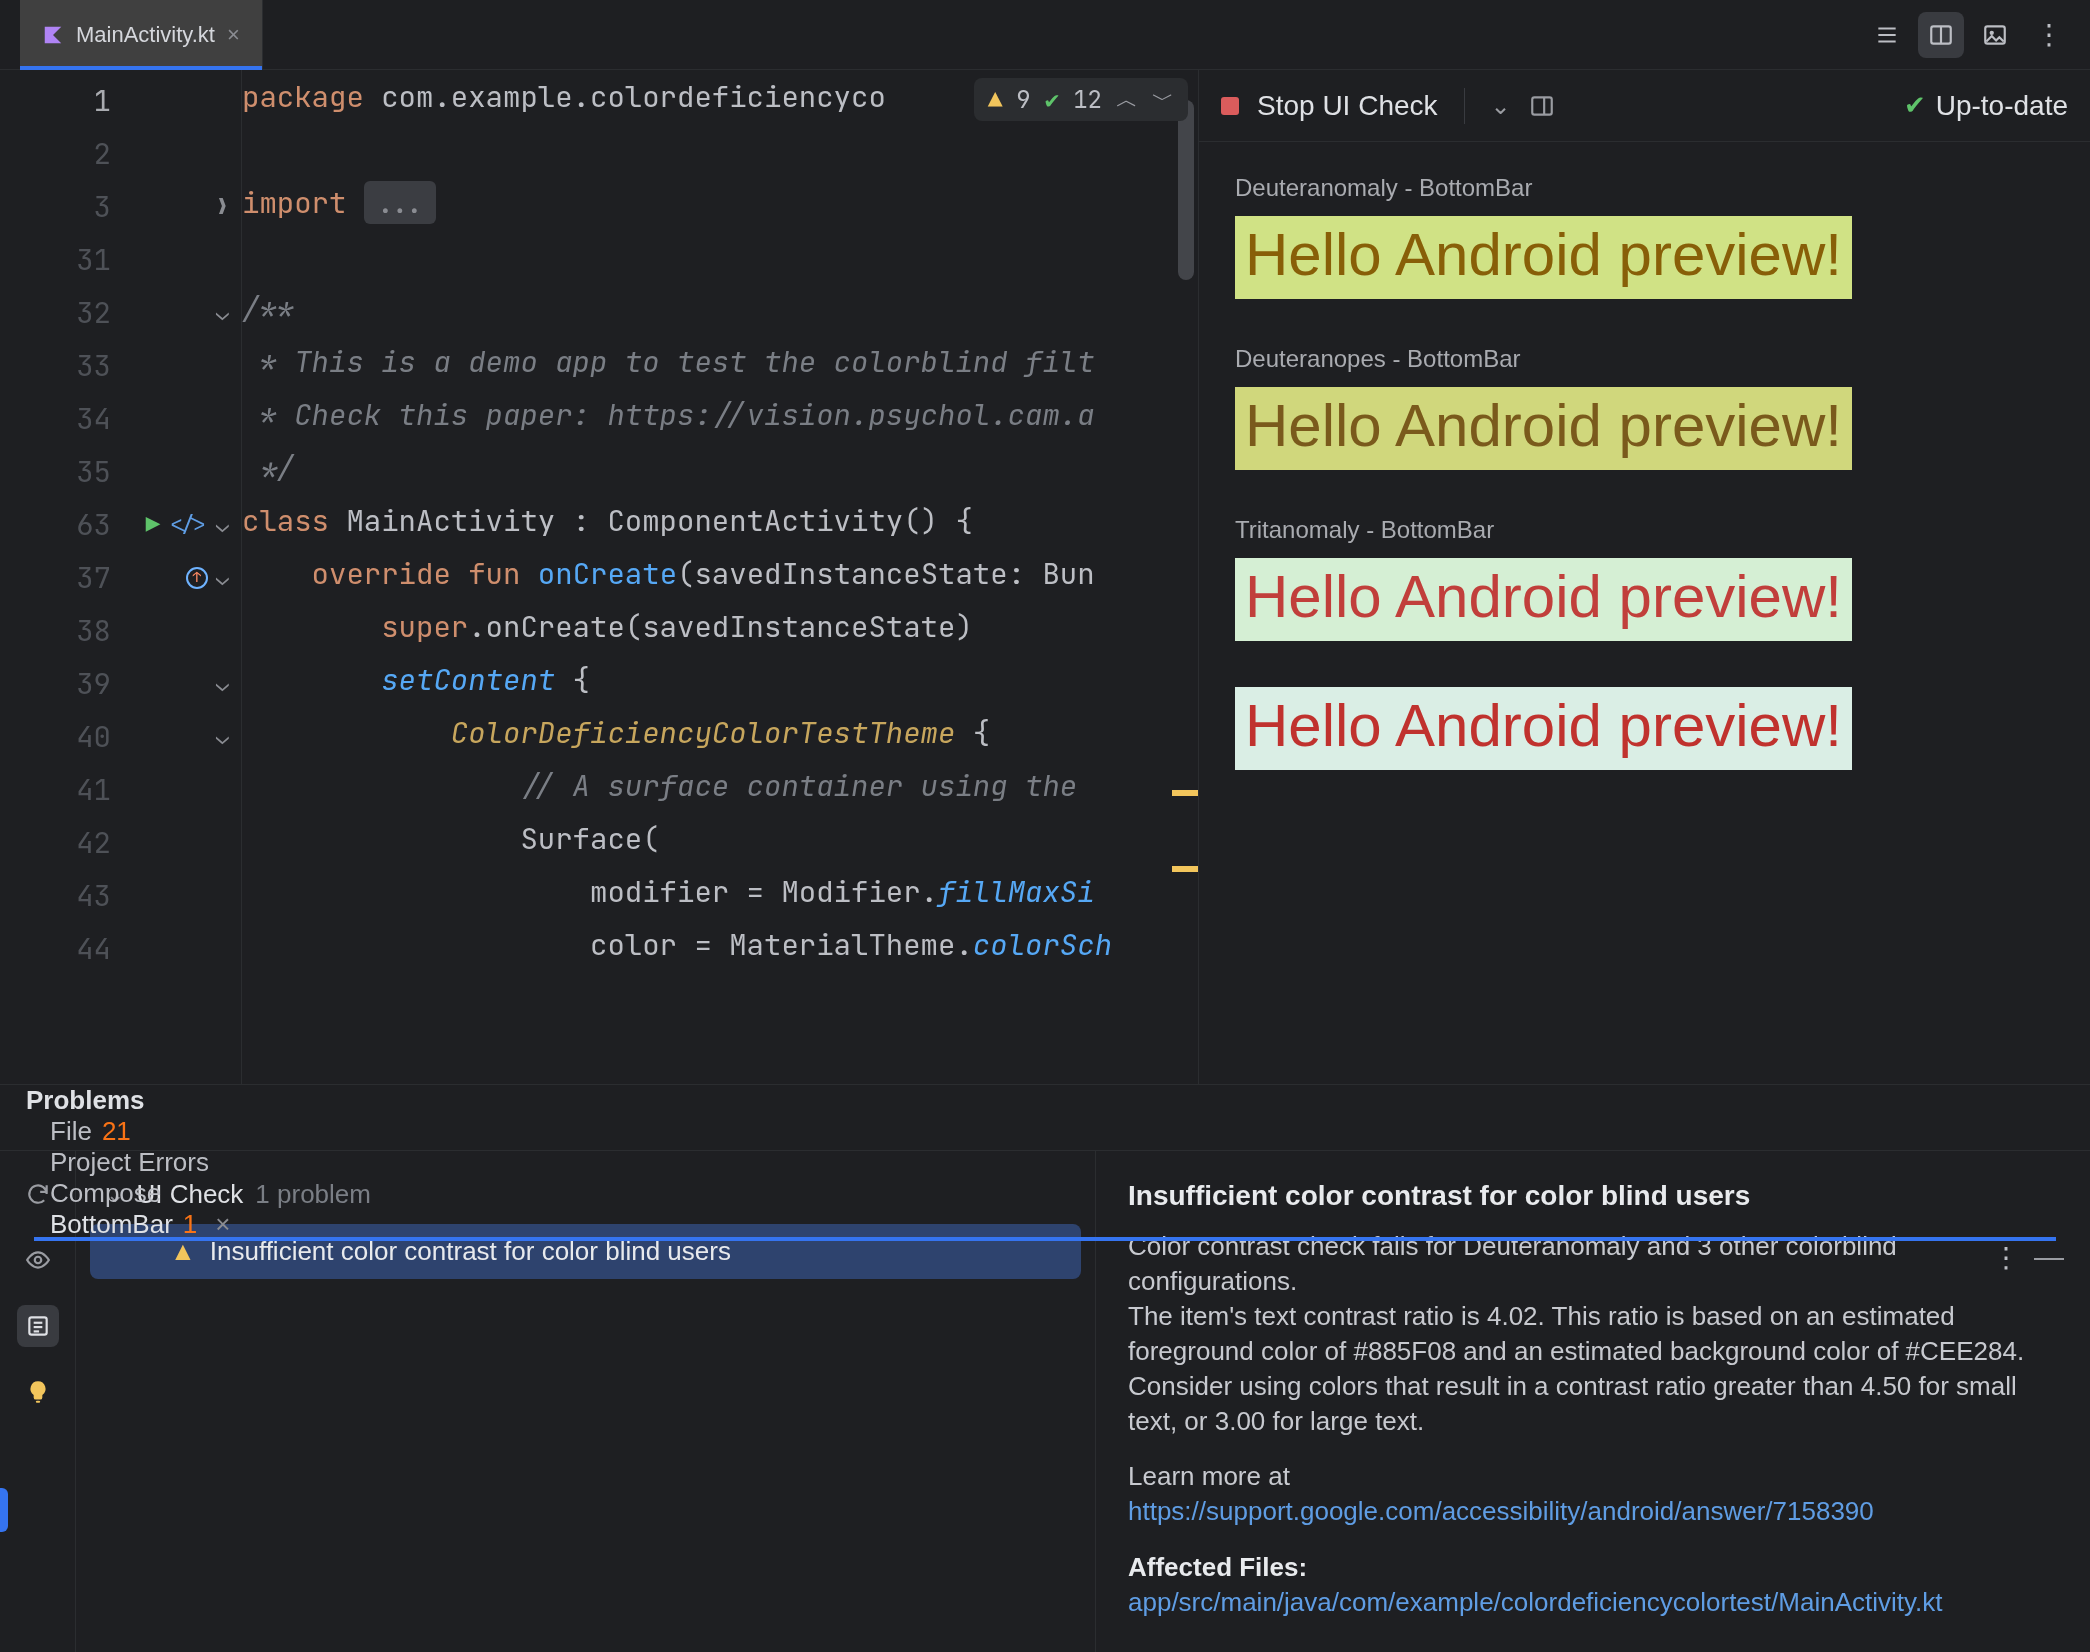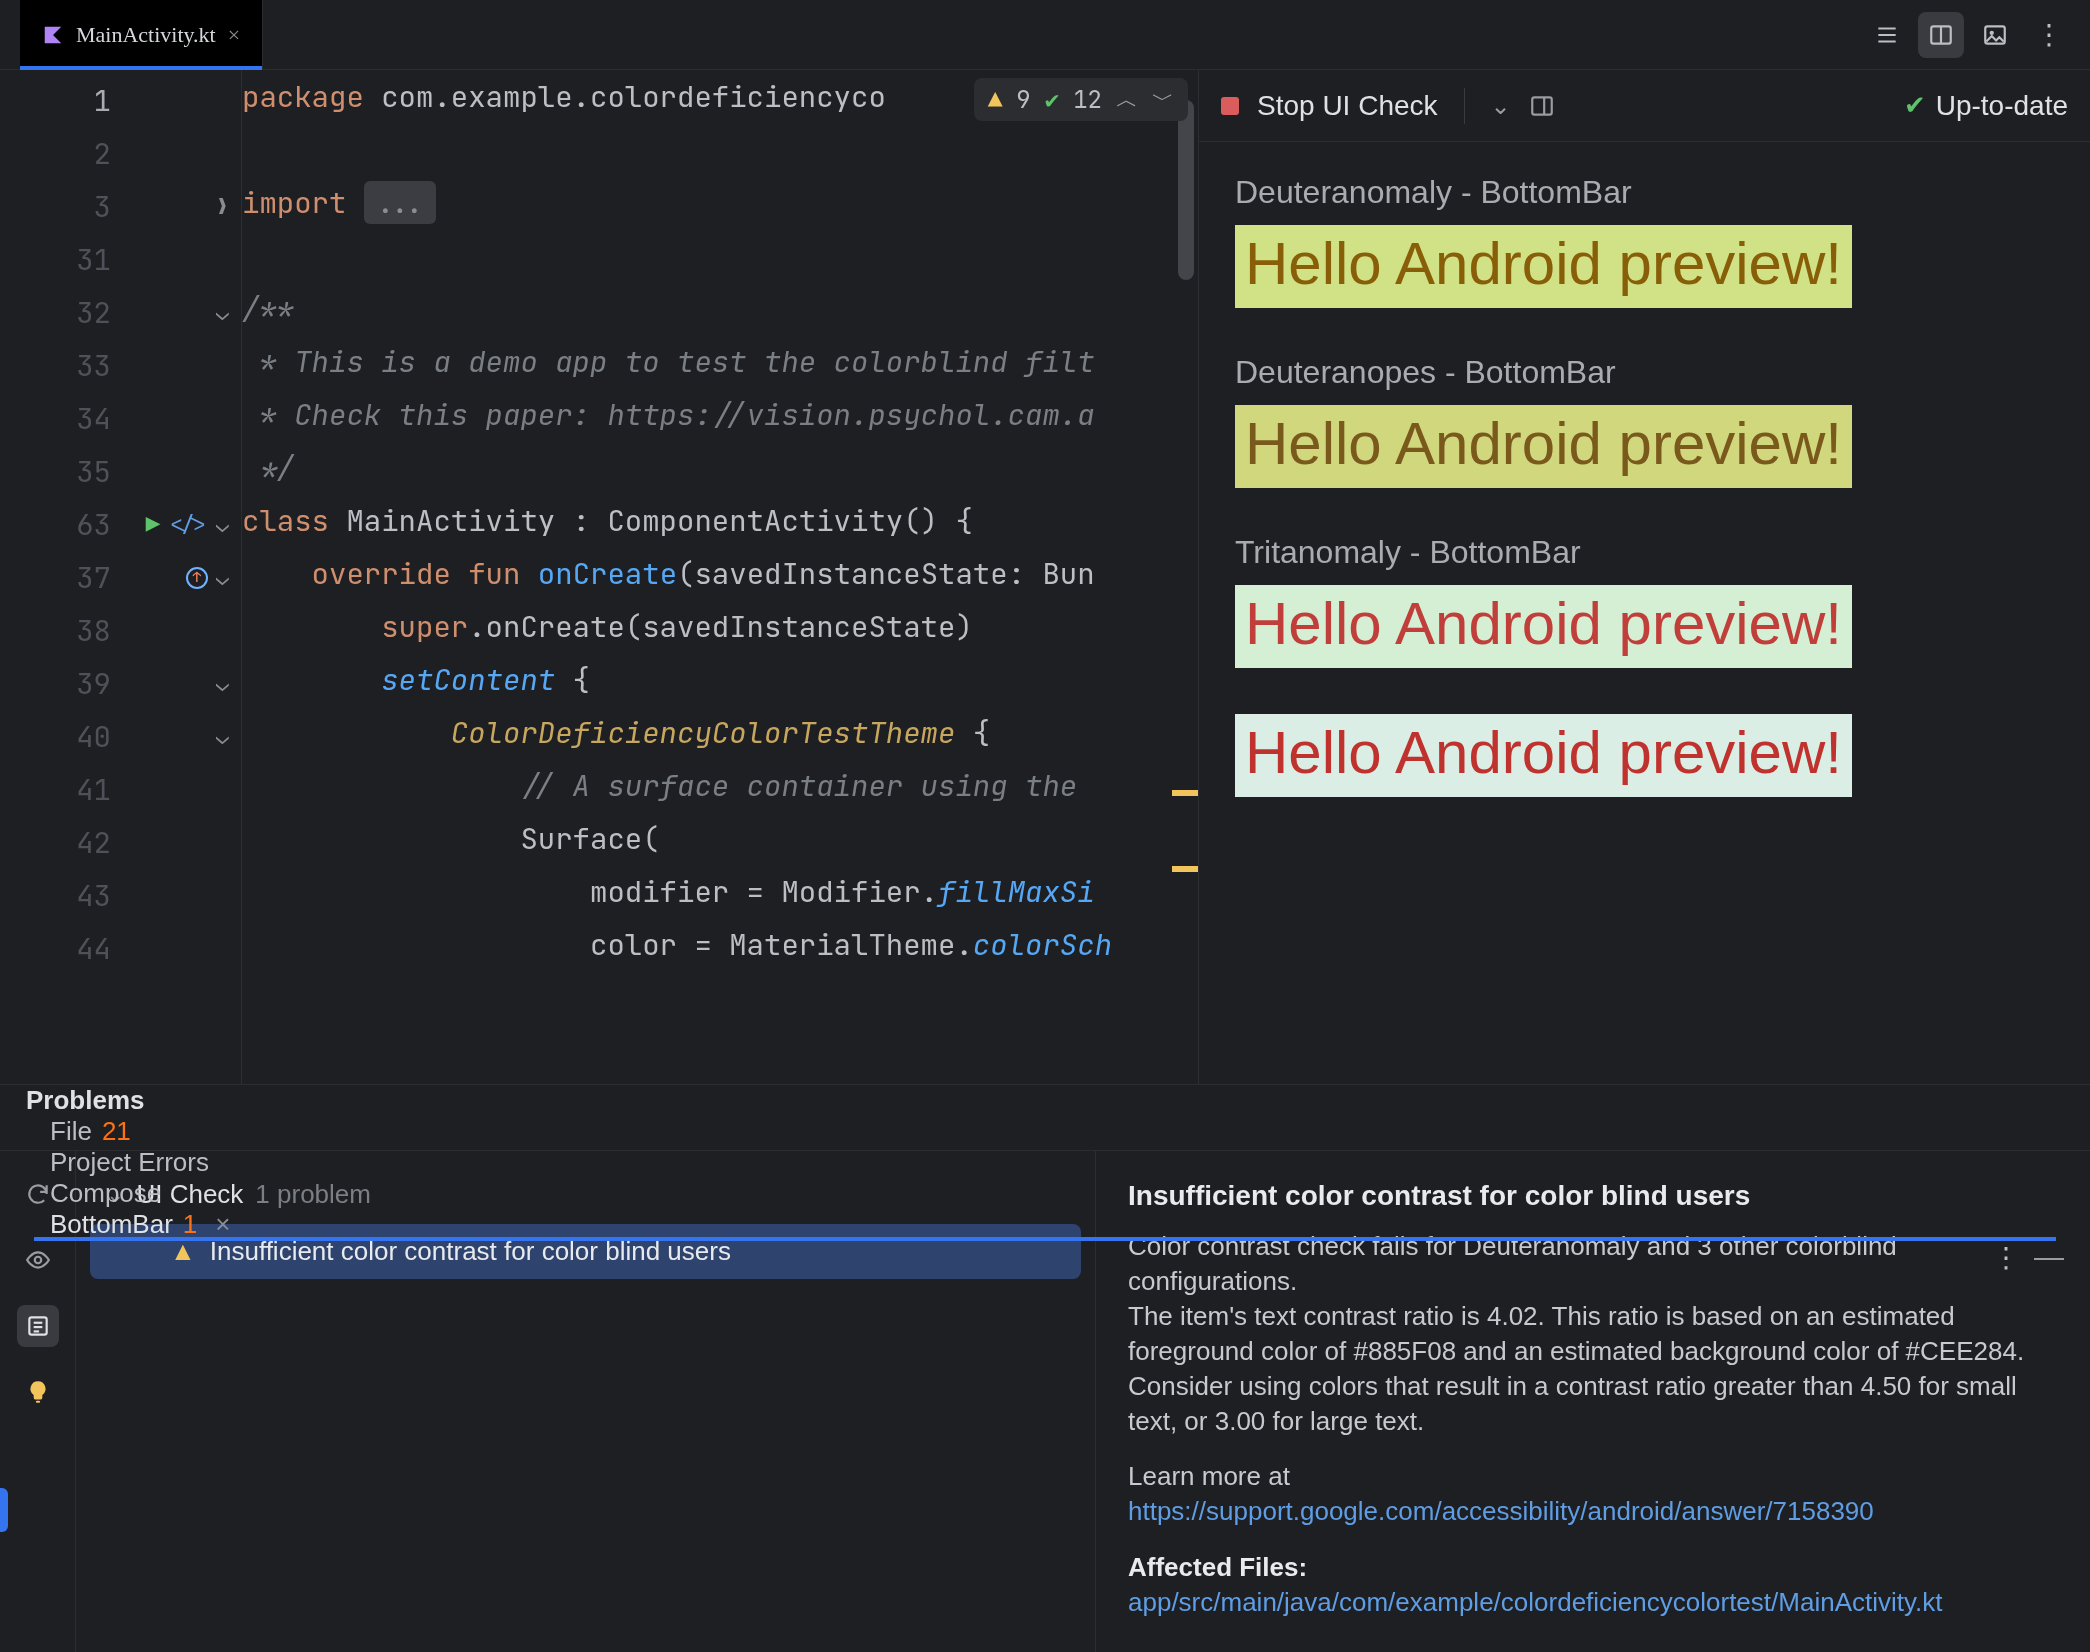--- a/index.html
+++ b/index.html
@@ -21,21 +21,21 @@
     border-bottom:1px solid #2b2d30;
     padding-left:20px;
   }
   .tab {
     display:flex; align-items:center; gap:12px;
     padding:0 22px;
     border-right:1px solid #2b2d30;
     position:relative;
     color:#d5d7dc;
   }
-  .tab.active { background:#000000;font-family:Liberation Serif, serif; }
+  .tab.active { background:#404040; }
   .tab.active::after{
     content:""; position:absolute; left:0; right:0; bottom:-1px; height:4px;
     background:#3574f0;
   }
   .tab .kt-icon {
     width:22px;height:22px; display:inline-flex;align-items:center;justify-content:center;
     color:#b084f5;
   }
   .tab .close { color:#8a8c92; font-size:22px; }
   .tabbar-right { margin-left:auto; display:flex; align-items:center; gap:8px; padding-right:18px;}
@@ -132,21 +132,21 @@
   .stop-sq{ width:18px;height:18px; background:#db5c5c; border-radius:3px;}
   .stop-text{ font-size:28px; color:#dfe1e5;}
   .preview-toolbar .sep{ width:1px; height:36px; background:#393b40; margin:0 8px;}
   .status{
     margin-left:auto; display:flex; align-items:center; gap:10px;
     color:#dfe1e5; font-size:28px;
   }
   .check{ color:#5ec36a; font-size:26px; }
   .preview-body{ flex:1; overflow:auto; padding:32px 36px;}
   .pv-item{ margin-bottom:46px;}
-  .pv-label{ font-size:32px; color:#a9abb0; margin-bottom:14px;}
+  .pv-label{ font-size:24px; color:#a9abb0; margin-bottom:14px;}
   .pv-box{
     display:inline-block; padding:4px 10px 10px 10px;
     font-family:-apple-system, sans-serif; font-size:60px; font-weight:400;
   }
   .pv0{ background:#d0e285; color:#885f08;}
   .pv1{ background:#d0d77c; color:#7a5a1c;}
   .pv2{ background:#d5efd4; color:#c13f3b;}
   .pv3{ background:#daeee5; color:#c0322e;}
 
   

